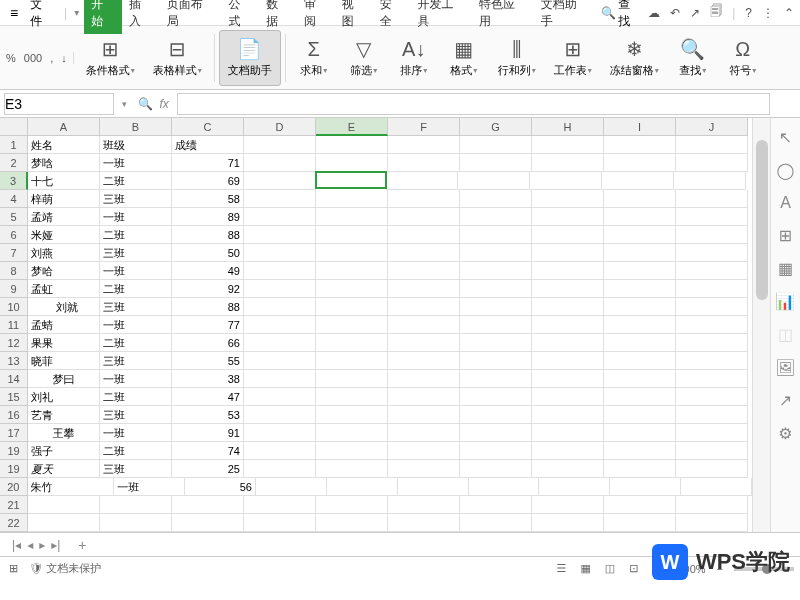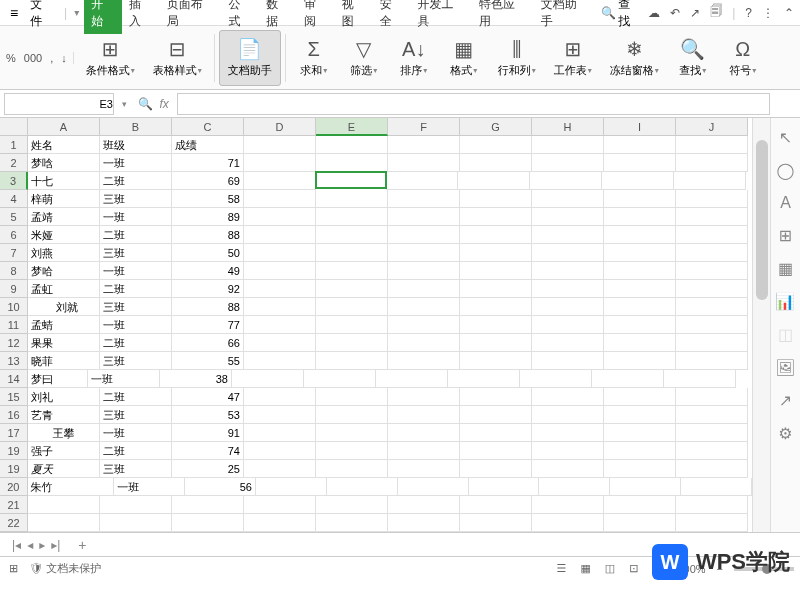--- a/index.html
+++ b/index.html
@@ -25,21 +25,21 @@
 .dec-row span { cursor: pointer; padding: 1px 3px; }
 
 .ribbon-btn { display: flex; flex-direction: column; align-items: center; justify-content: center; padding: 4px 8px; cursor: pointer; min-width: 48px; height: 56px; border-radius: 3px; gap: 2px; }
 .ribbon-btn.active { background: #e0e0e0; border: 1px solid #bbb; }
 .ribbon-btn .icon { font-size: 20px; color: #555; height: 24px; display: flex; align-items: center; }
 .ribbon-btn .label { font-size: 11px; display: flex; align-items: center; gap: 1px; }
 .ribbon-btn .label .dd { font-size: 8px; color: #888; }
 .ribbon-sep { width: 1px; height: 48px; background: #ddd; margin: 0 2px; }
 
 .formula-bar { height: 28px; display: flex; align-items: center; border-bottom: 1px solid #ccc; }
-.name-box { width: 110px; height: 22px; border: 1px solid #ccc; margin: 0 4px; text-align: right; line-height: 20px; font-size: 11px; }
+.name-box { width: 110px; height: 22px; border: 1px solid #ccc; margin: 0 4px; text-align: left; line-height: 20px; font-size: 14px; }
 .name-box-dd { font-size: 9px; color: #888; padding: 0 4px; cursor: pointer; }
 .fx-area { display: flex; align-items: center; gap: 6px; padding: 0 8px; color: #888; }
 .fx-input { flex: 1; height: 22px; border: 1px solid #ccc; margin-right: 30px; padding: 0 4px; }
 
 .sheet-area { display: flex; height: 414px; }
 .grid-wrap { flex: 1; overflow: hidden; position: relative; }
 .col-headers { display: flex; height: 18px; }
 .corner { width: 28px; height: 18px; border-right: 1px solid #ccc; border-bottom: 1px solid #ccc; background: #f0f0f0; }
 .col-h { height: 18px; border-right: 1px solid #ccc; border-bottom: 1px solid #ccc; background: #f0f0f0; text-align: center; line-height: 18px; font-size: 11px; color: #555; }
 .col-h.sel { background: #d4e8d4; border-bottom: 2px solid #2e9e3e; }
@@ -399,21 +399,21 @@
           <div class="cell" style="width: 72px;"></div>
           <div class="cell" style="width: 72px;"></div>
           <div class="cell" style="width: 72px;"></div>
           <div class="cell" style="width: 72px;"></div>
           <div class="cell" style="width: 72px;"></div>
           <div class="cell" style="width: 72px;"></div>
           <div class="cell" style="width: 72px;"></div>
         </div>
         <div class="row">
           <div class="row-h">14</div>
-          <div class="cell" style="width: 60px;">梦曰</div>
+          <div class="cell" style="width: 72px; text-align: center;">梦曰</div>
           <div class="cell" style="width: 72px;">一班</div>
           <div class="cell num" style="width: 72px;">38</div>
           <div class="cell" style="width: 72px;"></div>
           <div class="cell" style="width: 72px;"></div>
           <div class="cell" style="width: 72px;"></div>
           <div class="cell" style="width: 72px;"></div>
           <div class="cell" style="width: 72px;"></div>
           <div class="cell" style="width: 72px;"></div>
           <div class="cell" style="width: 72px;"></div>
         </div>

